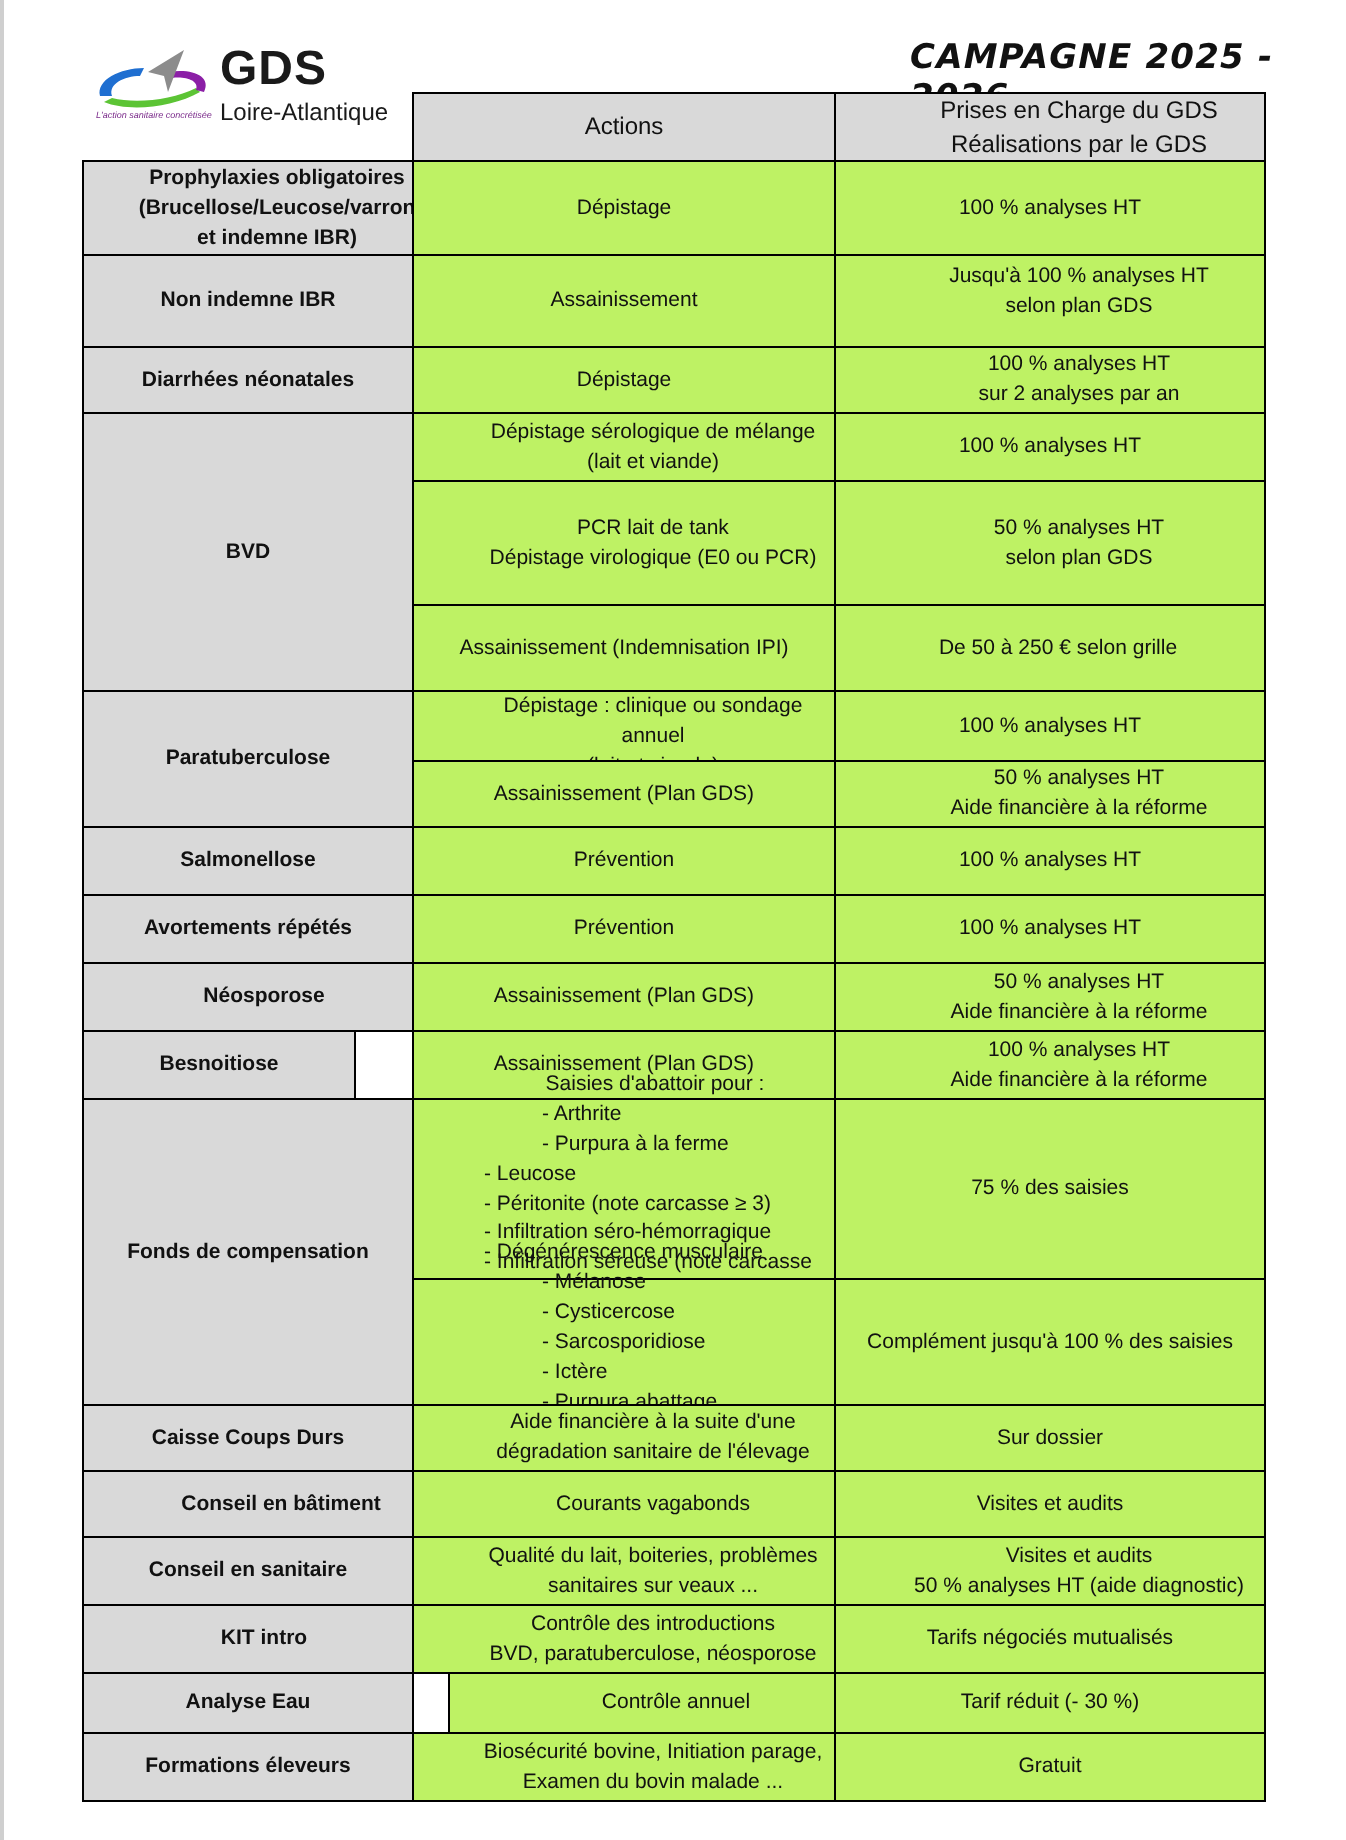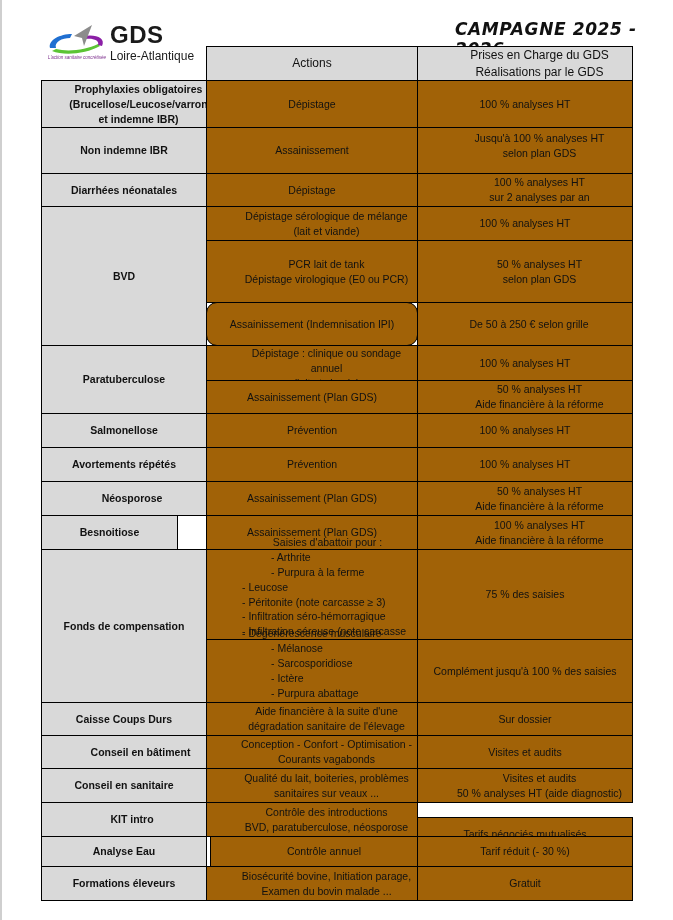--- a/index.html
+++ b/index.html
@@ -10,21 +10,21 @@
               font-weight:bold; font-style:italic; font-size:17px; letter-spacing:0.6px; color:#111; }
   .logo { position:absolute; left:46px; top:24px; width:160px; height:44px; }
   .logo svg { position:absolute; left:0; top:0; }
   .logo .gds { position:absolute; left:64px; top:-3px; font-size:24px; font-weight:bold; color:#1a1a1a; letter-spacing:0.5px;}
   .logo .region { position:absolute; left:64px; top:25px; font-size:12px; color:#1a1a1a; }
   .logo .tagline { position:absolute; left:2px; top:31px; font-size:4.5px; font-style:italic; color:#7a2a8a; white-space:nowrap; }
 
   .tbl { position:absolute; left:41px; top:46px; width:592px; }
   .cell { position:absolute; box-sizing:border-box; border:1px solid #000; display:flex;
           align-items:center; justify-content:center; text-align:center;
-          font-size:10.5px; line-height:15px; padding:0 4px; background:#a16207; }
+          font-size:10.5px; line-height:15px; padding:0 4px; background:#bef264; }
   .cell.grey { background:#d9d9d9; }
   .cell.bold { font-weight:bold; }
   .cell.head { font-size:12px; line-height:17px; }
   .cell .lines { display:block; }
   .cell .lines span { display:block;padding-left:29px; }
   .cell.list { justify-content:flex-start; text-align:left; padding-left:6px; }
   .cell.list .title { text-align:center; display:block; }
   .row2 { display:flex; }
   .row2 .a { width:78px; display:inline-block; }
 </style>
@@ -116,21 +116,21 @@
         <span>PCR lait de tank</span>
         <span>Dépistage virologique (E0 ou PCR)</span>
       </span>
   </div>
   <div class="cell" style="left:376px;top:194px;width:216px;height:63px;">
     <span class="lines">
         <span>50 % analyses HT</span>
         <span>selon plan GDS</span>
       </span>
   </div>
-  <div class="cell" style="left:165px;top:256px;width:212px;height:44px;border-radius:11px;">
+  <div class="cell" style="left:165px;top:256px;width:212px;height:44px;">
       <span>Assainissement (Indemnisation IPI)</span>
     </div>
   <div class="cell" style="left:376px;top:256px;width:216px;height:44px;padding-left:12px;">
       <span>De 50 à 250 € selon grille</span>
     </div>
 
   <div class="cell grey bold" style="left:0;top:299px;width:166px;height:69px;">
       <span>Paratuberculose</span>
     </div>
   <div class="cell" style="left:165px;top:299px;width:212px;height:36px;align-items:flex-start;">
@@ -215,20 +215,21 @@
     </span>
   </div>
   <div class="cell" style="left:376px;top:503px;width:216px;height:91px;">
       <span>75 % des saisies</span>
     </div>
   <div class="cell list" style="left:165px;top:593px;width:212px;height:64px;font-size:10.5px;line-height:15px;">
     <span class="lines" style="width:100%;">
       <span>- Dégénérescence musculaire</span>
       <span class="row2">
           <span class="a" style="width:110px;">- Mélanose</span>
+          <span>- Cysticercose</span>
         </span>
       <span class="row2">
           <span class="a" style="width:110px;">- Sarcosporidiose</span>
           <span>- Ictère</span>
         </span>
       <span class="row2">
           <span class="a" style="width:110px;">- Purpura abattage</span>
           <span>- Tumeurs</span>
         </span>
     </span>
@@ -248,21 +249,20 @@
   </div>
   <div class="cell" style="left:376px;top:656px;width:216px;height:34px;">
       <span>Sur dossier</span>
     </div>
 
   <div class="cell grey bold" style="left:0;top:689px;width:166px;height:34px;padding-left:37px;">
       <span>Conseil en bâtiment</span>
     </div>
   <div class="cell" style="left:165px;top:689px;width:212px;height:34px;">
     <span class="lines">
-        <span>Conception - Confort - Optimisation -</span>
         <span>Courants vagabonds</span>
       </span>
   </div>
   <div class="cell" style="left:376px;top:689px;width:216px;height:34px;">
       <span>Visites et audits</span>
     </div>
 
   <div class="cell grey bold" style="left:0;top:722px;width:166px;height:35px;">
       <span>Conseil en sanitaire</span>
     </div>
@@ -281,28 +281,28 @@
 
   <div class="cell grey bold" style="left:0;top:756px;width:182px;height:35px;">
       <span>KIT intro</span>
     </div>
   <div class="cell" style="left:165px;top:756px;width:212px;height:35px;">
     <span class="lines">
         <span>Contrôle des introductions</span>
         <span>BVD, paratuberculose, néosporose</span>
       </span>
   </div>
-  <div class="cell" style="left:376px;top:756px;width:216px;height:35px;margin-top:15px;">
+  <div class="cell" style="left:376px;top:756px;width:216px;height:35px;">
       <span>Tarifs négociés mutualisés</span>
     </div>
 
   <div class="cell grey bold" style="left:0;top:790px;width:166px;height:31px;">
       <span>Analyse Eau</span>
     </div>
-  <div class="cell" style="left:169px;top:790px;width:228px;height:31px;text-align:center;">
+  <div class="cell" style="left:183px;top:790px;width:228px;height:31px;text-align:center;">
       <span>Contrôle annuel</span>
     </div>
   <div class="cell" style="left:376px;top:790px;width:216px;height:31px;">
       <span>Tarif réduit (- 30 %)</span>
     </div>
 
   <div class="cell grey bold" style="left:0;top:820px;width:166px;height:35px;">
       <span>Formations éleveurs</span>
     </div>
   <div class="cell" style="left:165px;top:820px;width:212px;height:35px;">

